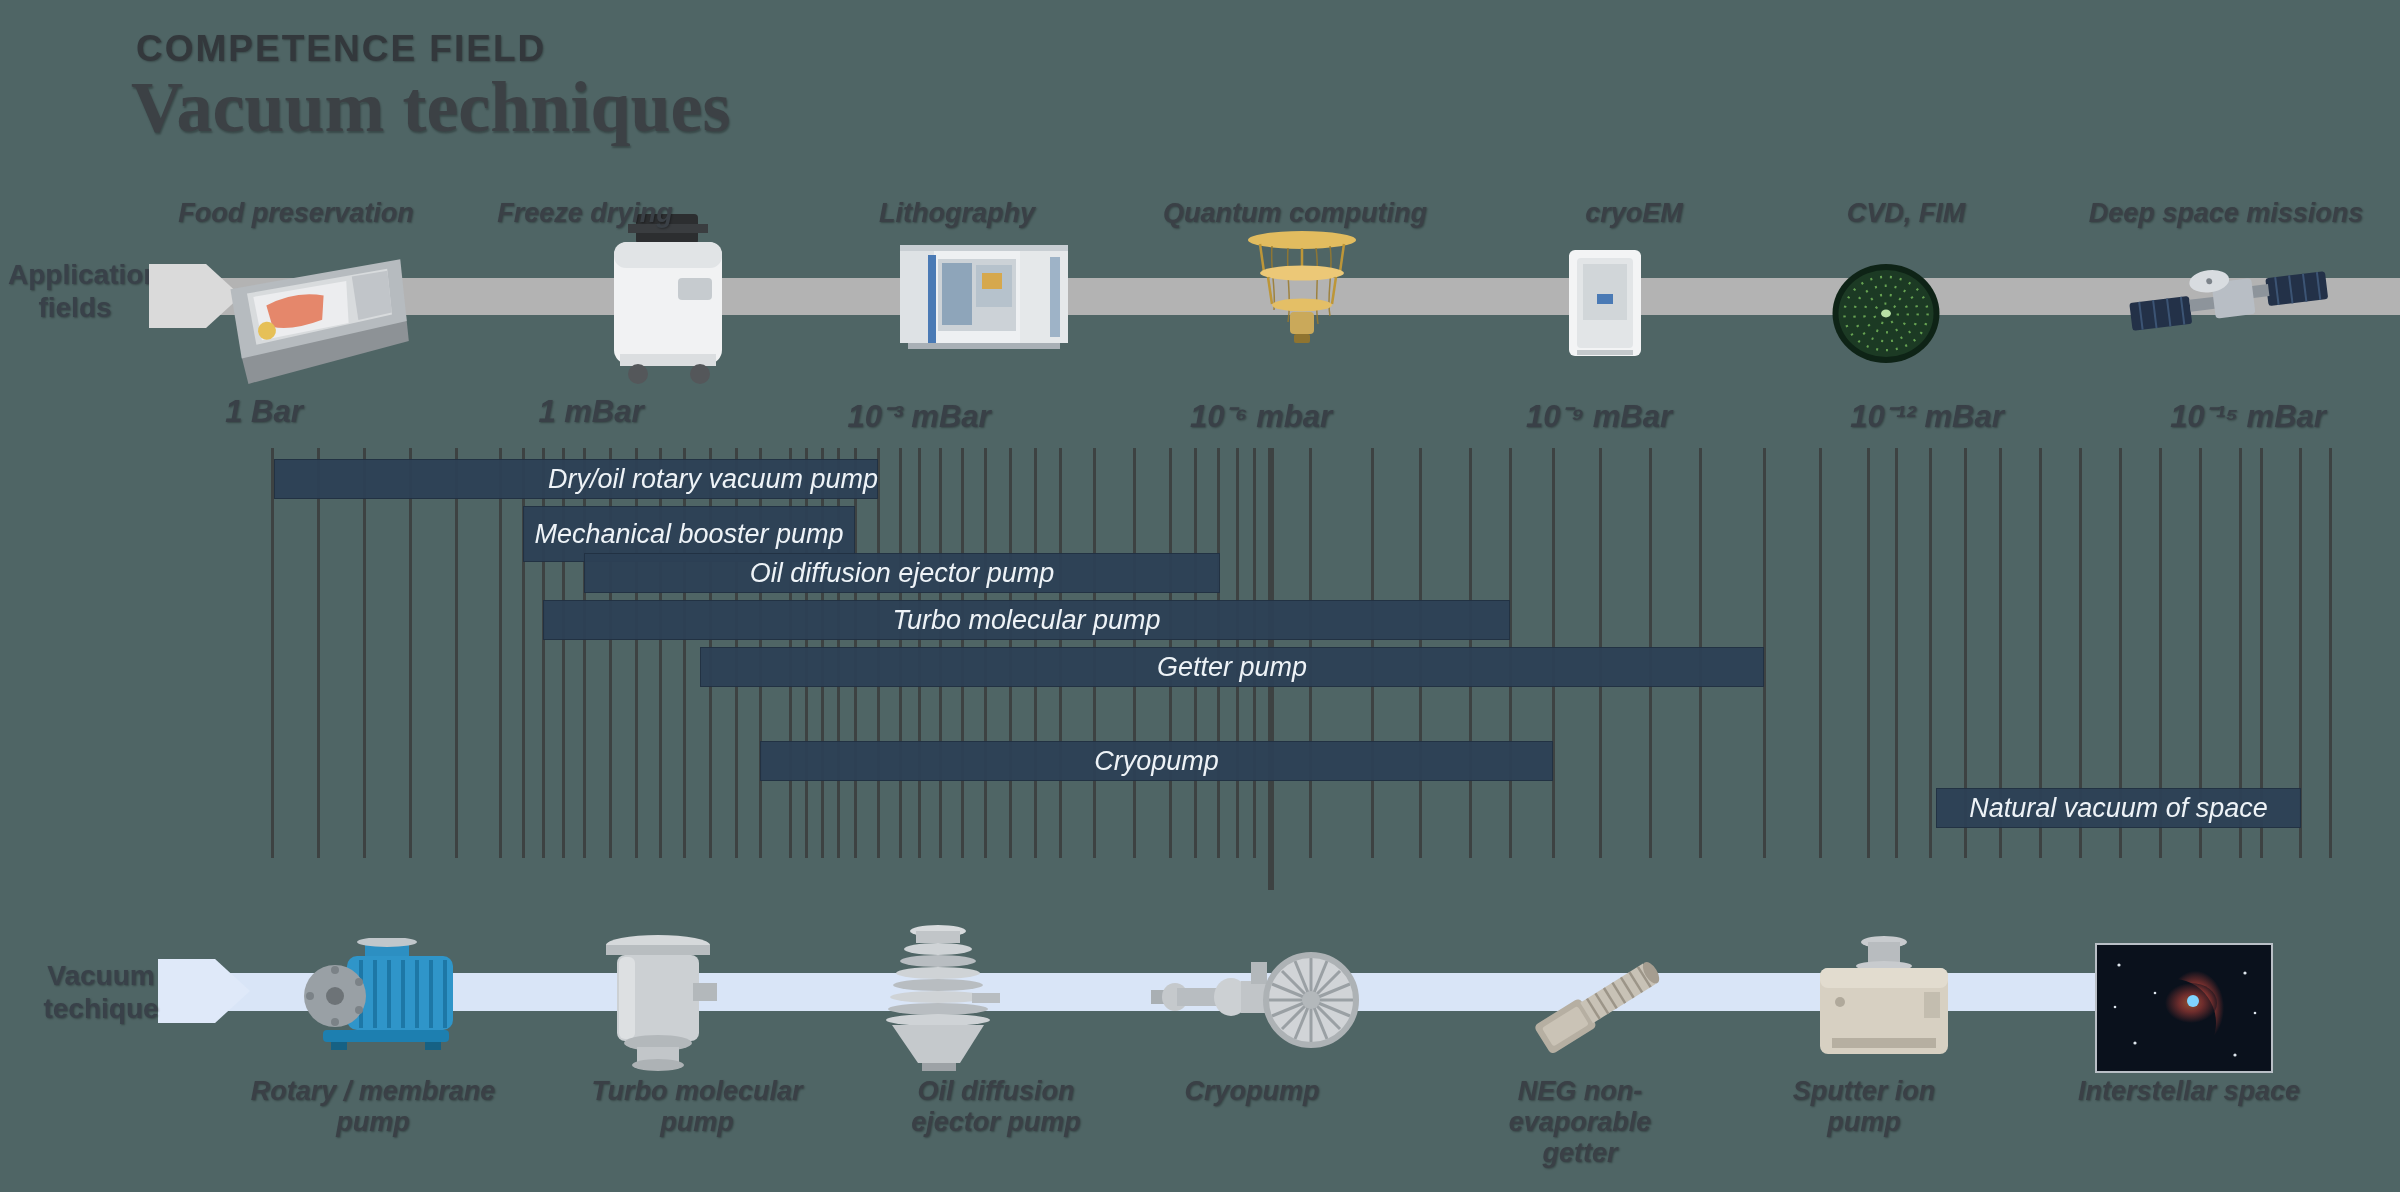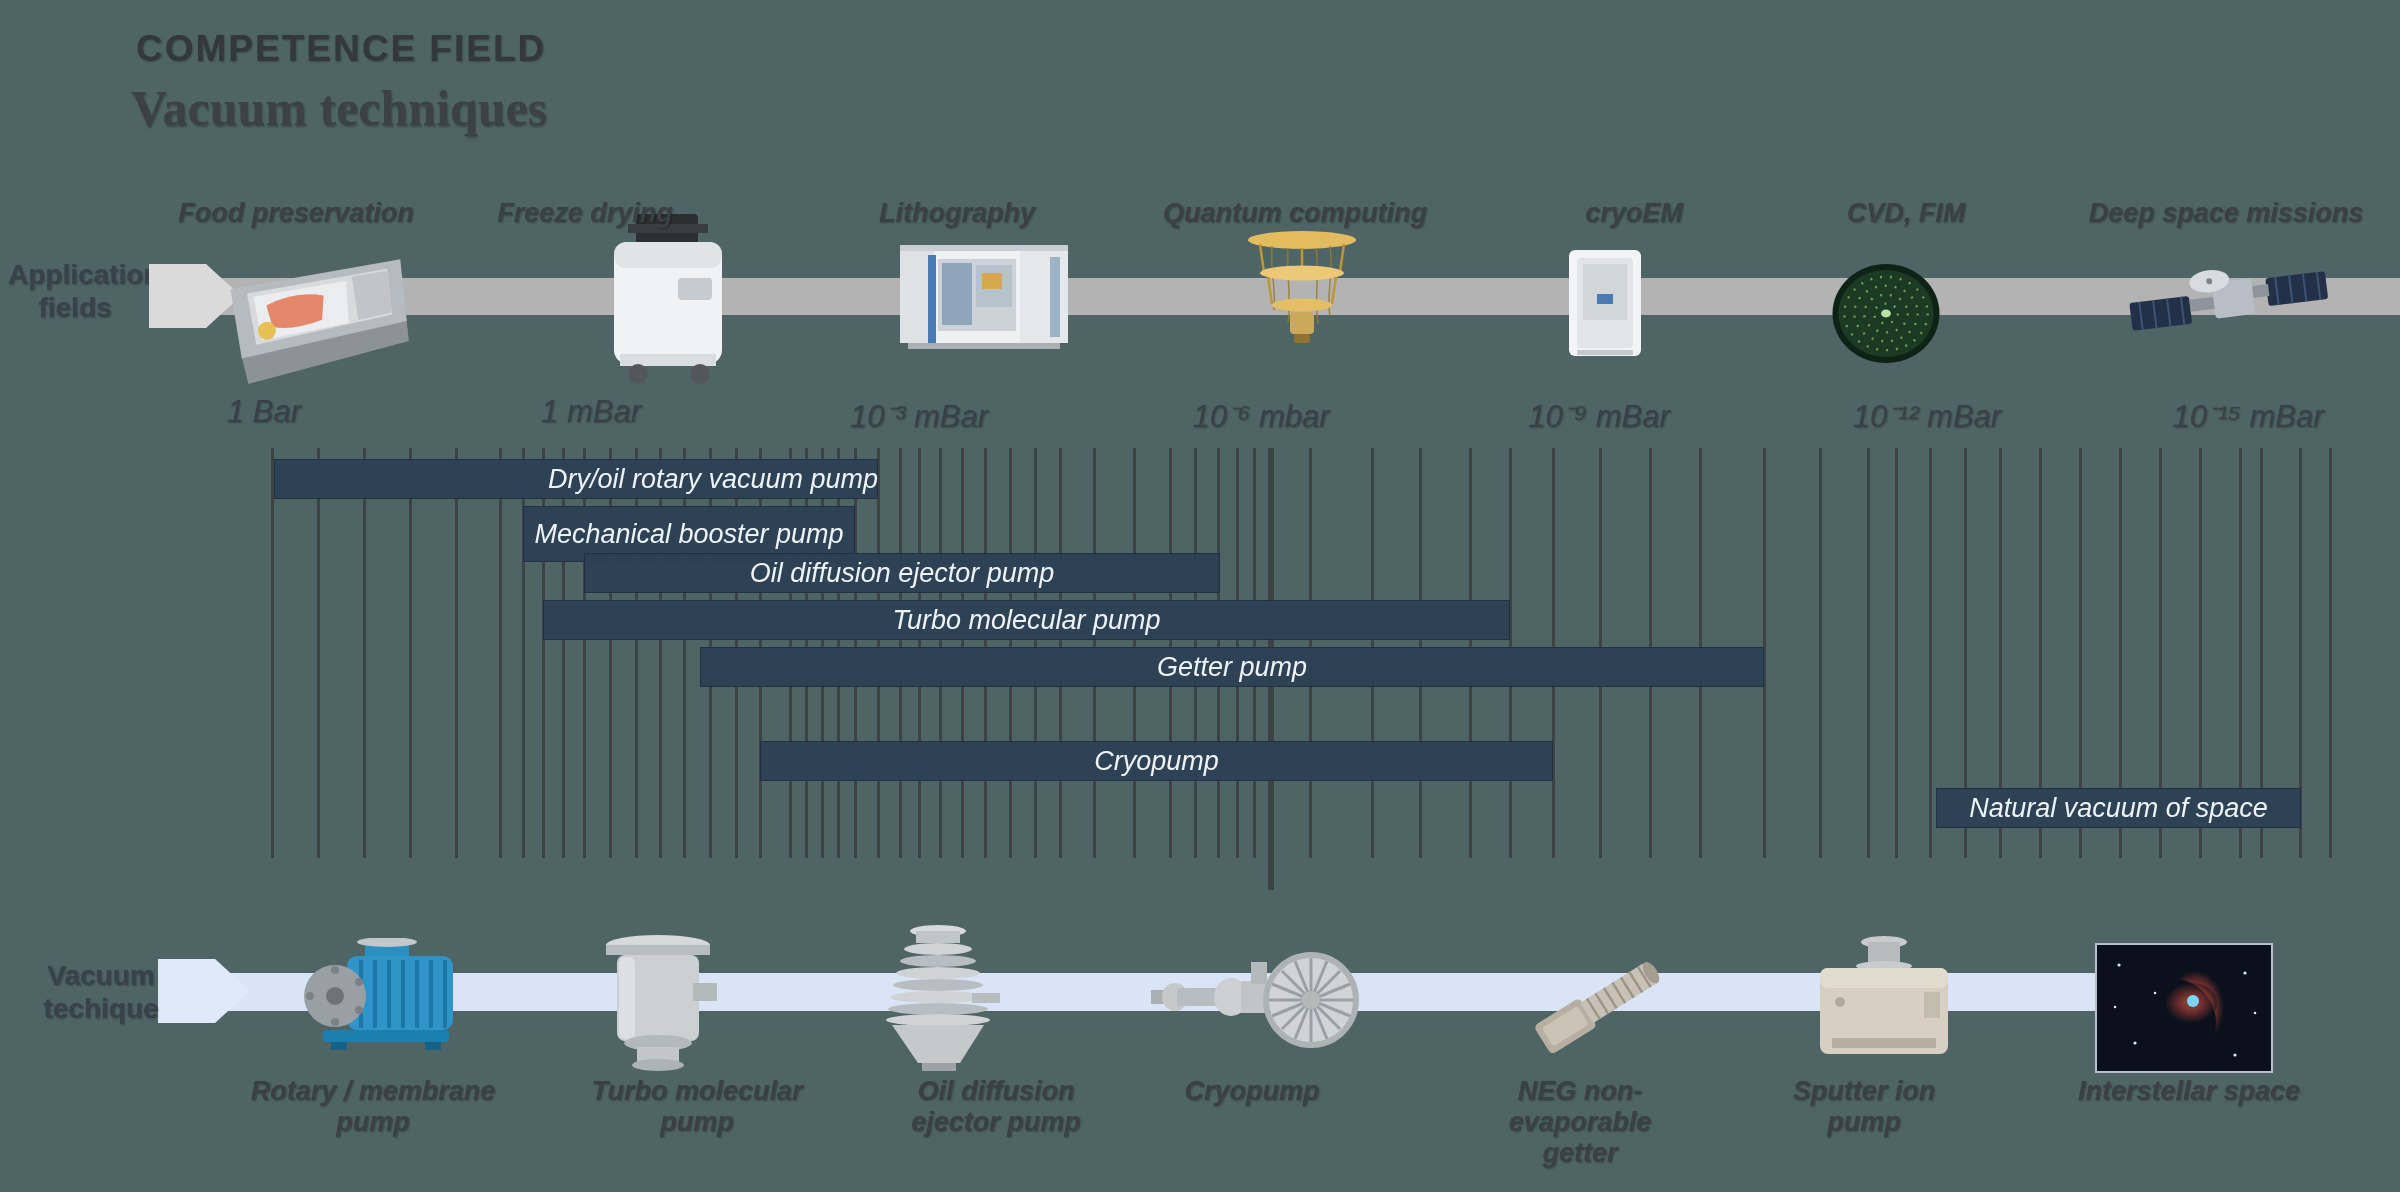--- a/index.html
+++ b/index.html
@@ -1,41 +1,41 @@
 <!DOCTYPE html>
 <html><head>
 <meta charset="utf-8">
 <style>
   html,body{margin:0;padding:0;background:#4f6565;}
   .stage{position:relative;width:2400px;height:1192px;background:#4f6565;overflow:hidden;
          font-family:"Liberation Sans",sans-serif;}
   .eyebrow{position:absolute;left:136px;top:28px;font-size:37px;font-weight:bold;
            letter-spacing:2px;color:#33383c;text-shadow:1px 1px 2px rgba(0,0,0,.28);}
-  .main-title{position:absolute;left:131px;top:79px;font-family:"Liberation Serif",serif;
-           font-size:50px;font-weight:bold;color:#3c4145;text-shadow:1px 2px 2px rgba(0,0,0,.28);}
+  .main-title{position:absolute;left:131px;top:66px;font-family:"Liberation Serif",serif;
+           font-size:72px;font-weight:bold;color:#3c4145;text-shadow:1px 2px 2px rgba(0,0,0,.28);}
   .side-label{position:absolute;text-align:center;font-weight:bold;font-size:28px;
            line-height:33px;color:#394149;text-shadow:1px 1px 2px rgba(0,0,0,.3);}
   .side-top{left:8px;top:258px;width:134px;}
   .side-bottom{left:34px;top:959px;width:134px;}
   .band{position:absolute;}
   .band-gray{left:200px;top:278px;right:0;height:37px;background:#b3b3b3;}
   .band-blue{left:205px;top:973px;width:2058px;height:38px;background:#d9e5f7;}
   .pent{position:absolute;width:92px;height:64px;
         clip-path:polygon(0 0,62% 0,100% 50%,62% 100%,0 100%);}
   .pent-gray{left:149px;top:264px;background:#dadada;}
   .pent-blue{left:158px;top:959px;background:#dfe9f9;}
   .scale-line{position:absolute;top:448px;height:410px;background:#3b3e3e;opacity:.88;}
   .scale-line.thick{height:442px;}
   .pump-bar{position:absolute;height:40px;background:rgba(45,64,85,.94);
         box-shadow:inset 0 0 0 1px rgba(18,28,40,.4);display:flex;align-items:center;justify-content:center;}
   .pump-bar span{font-style:italic;font-size:27px;color:#eef3f7;white-space:nowrap;}
   .app-label,.tech-label{position:absolute;transform:translateX(-50%);text-align:center;
         font-style:italic;font-weight:bold;font-size:27px;line-height:31px;color:#3a4046;
         white-space:nowrap;text-shadow:1px 1px 2px rgba(0,0,0,.3);}
-  .pressure-label{position:absolute;transform:translateX(-50%);font-style:italic;font-weight:normal;
+  .pressure-label{position:absolute;transform:translateX(-50%);font-style:italic;font-weight:bold;
         font-size:31px;color:#394047;white-space:nowrap;text-shadow:1px 1px 2px rgba(0,0,0,.3);}
   .img-box{position:absolute;}
   .img-box svg{width:100%;height:100%;display:block;}
 </style>
 </head>
 <body>
 
 <div class="stage" id="stage">
   <div class="eyebrow">COMPETENCE FIELD</div>
   <div class="main-title">Vacuum techniques</div>

